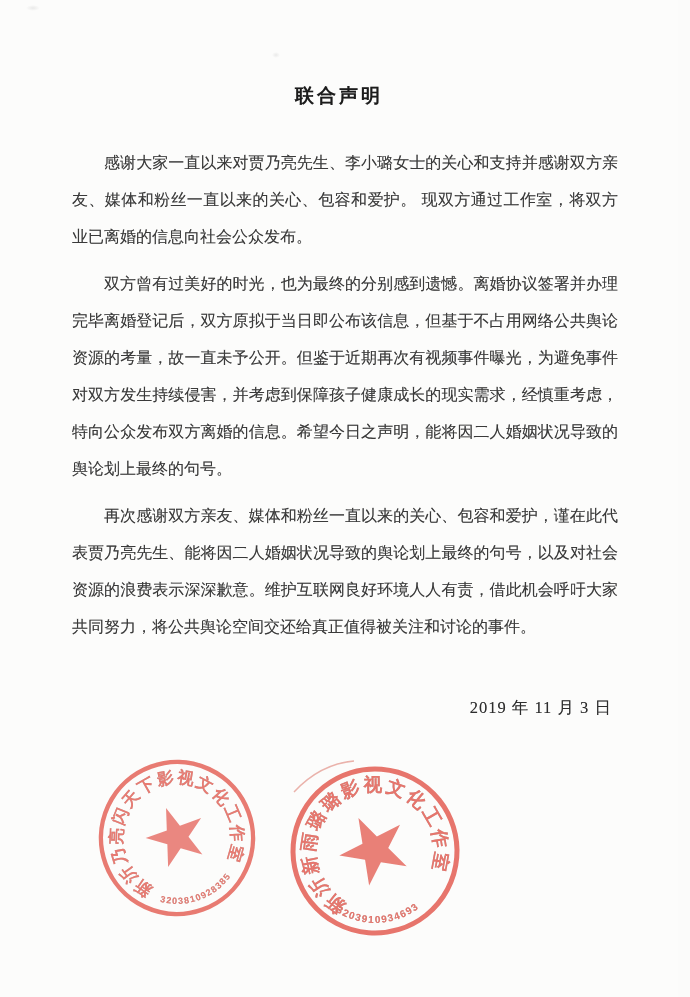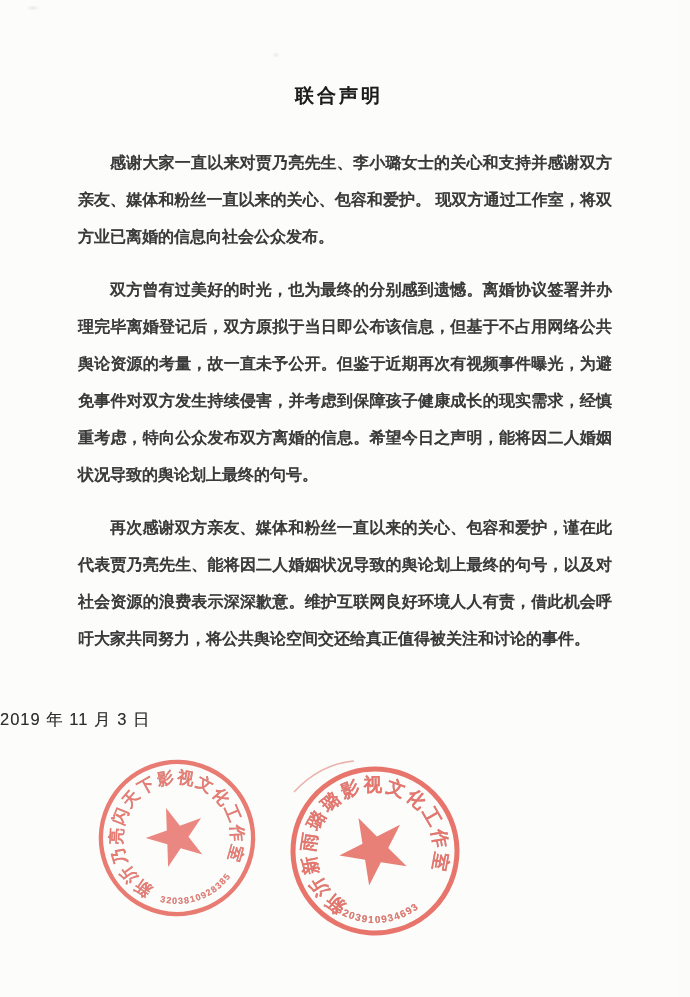--- a/index.html
+++ b/index.html
@@ -24,31 +24,32 @@
     color: #1c1c1c;
   }
   .doc-body {
     margin: 0 62px;
     width: 566px;
     font-size: 16px;
     line-height: 37px;
     text-align: justify;
   }
   .doc-body p {
-    margin: 16px;
+    margin: 10px;
     text-indent: 32px;
     word-break: break-all;
-    font-weight: bold;
   }
   .doc-body p.extra-gap { margin-top: 8px; }
   .date-line {
     margin: 52px 66px 0 0;
+    text-align: right;
     font-size: 16.5px;
     color: #2d2d2d;
     letter-spacing: 1px;
+    font-family: Liberation Serif, serif;
   }
   .seal {
     position: absolute;
     filter: blur(0.4px);
   }
   .seal-left  { left: 92px;  top: 753px; }
   .seal-right { left: 282px; top: 758px; }
   .seal text {
     font-family: "Liberation Sans", sans-serif;
     font-weight: bold;

